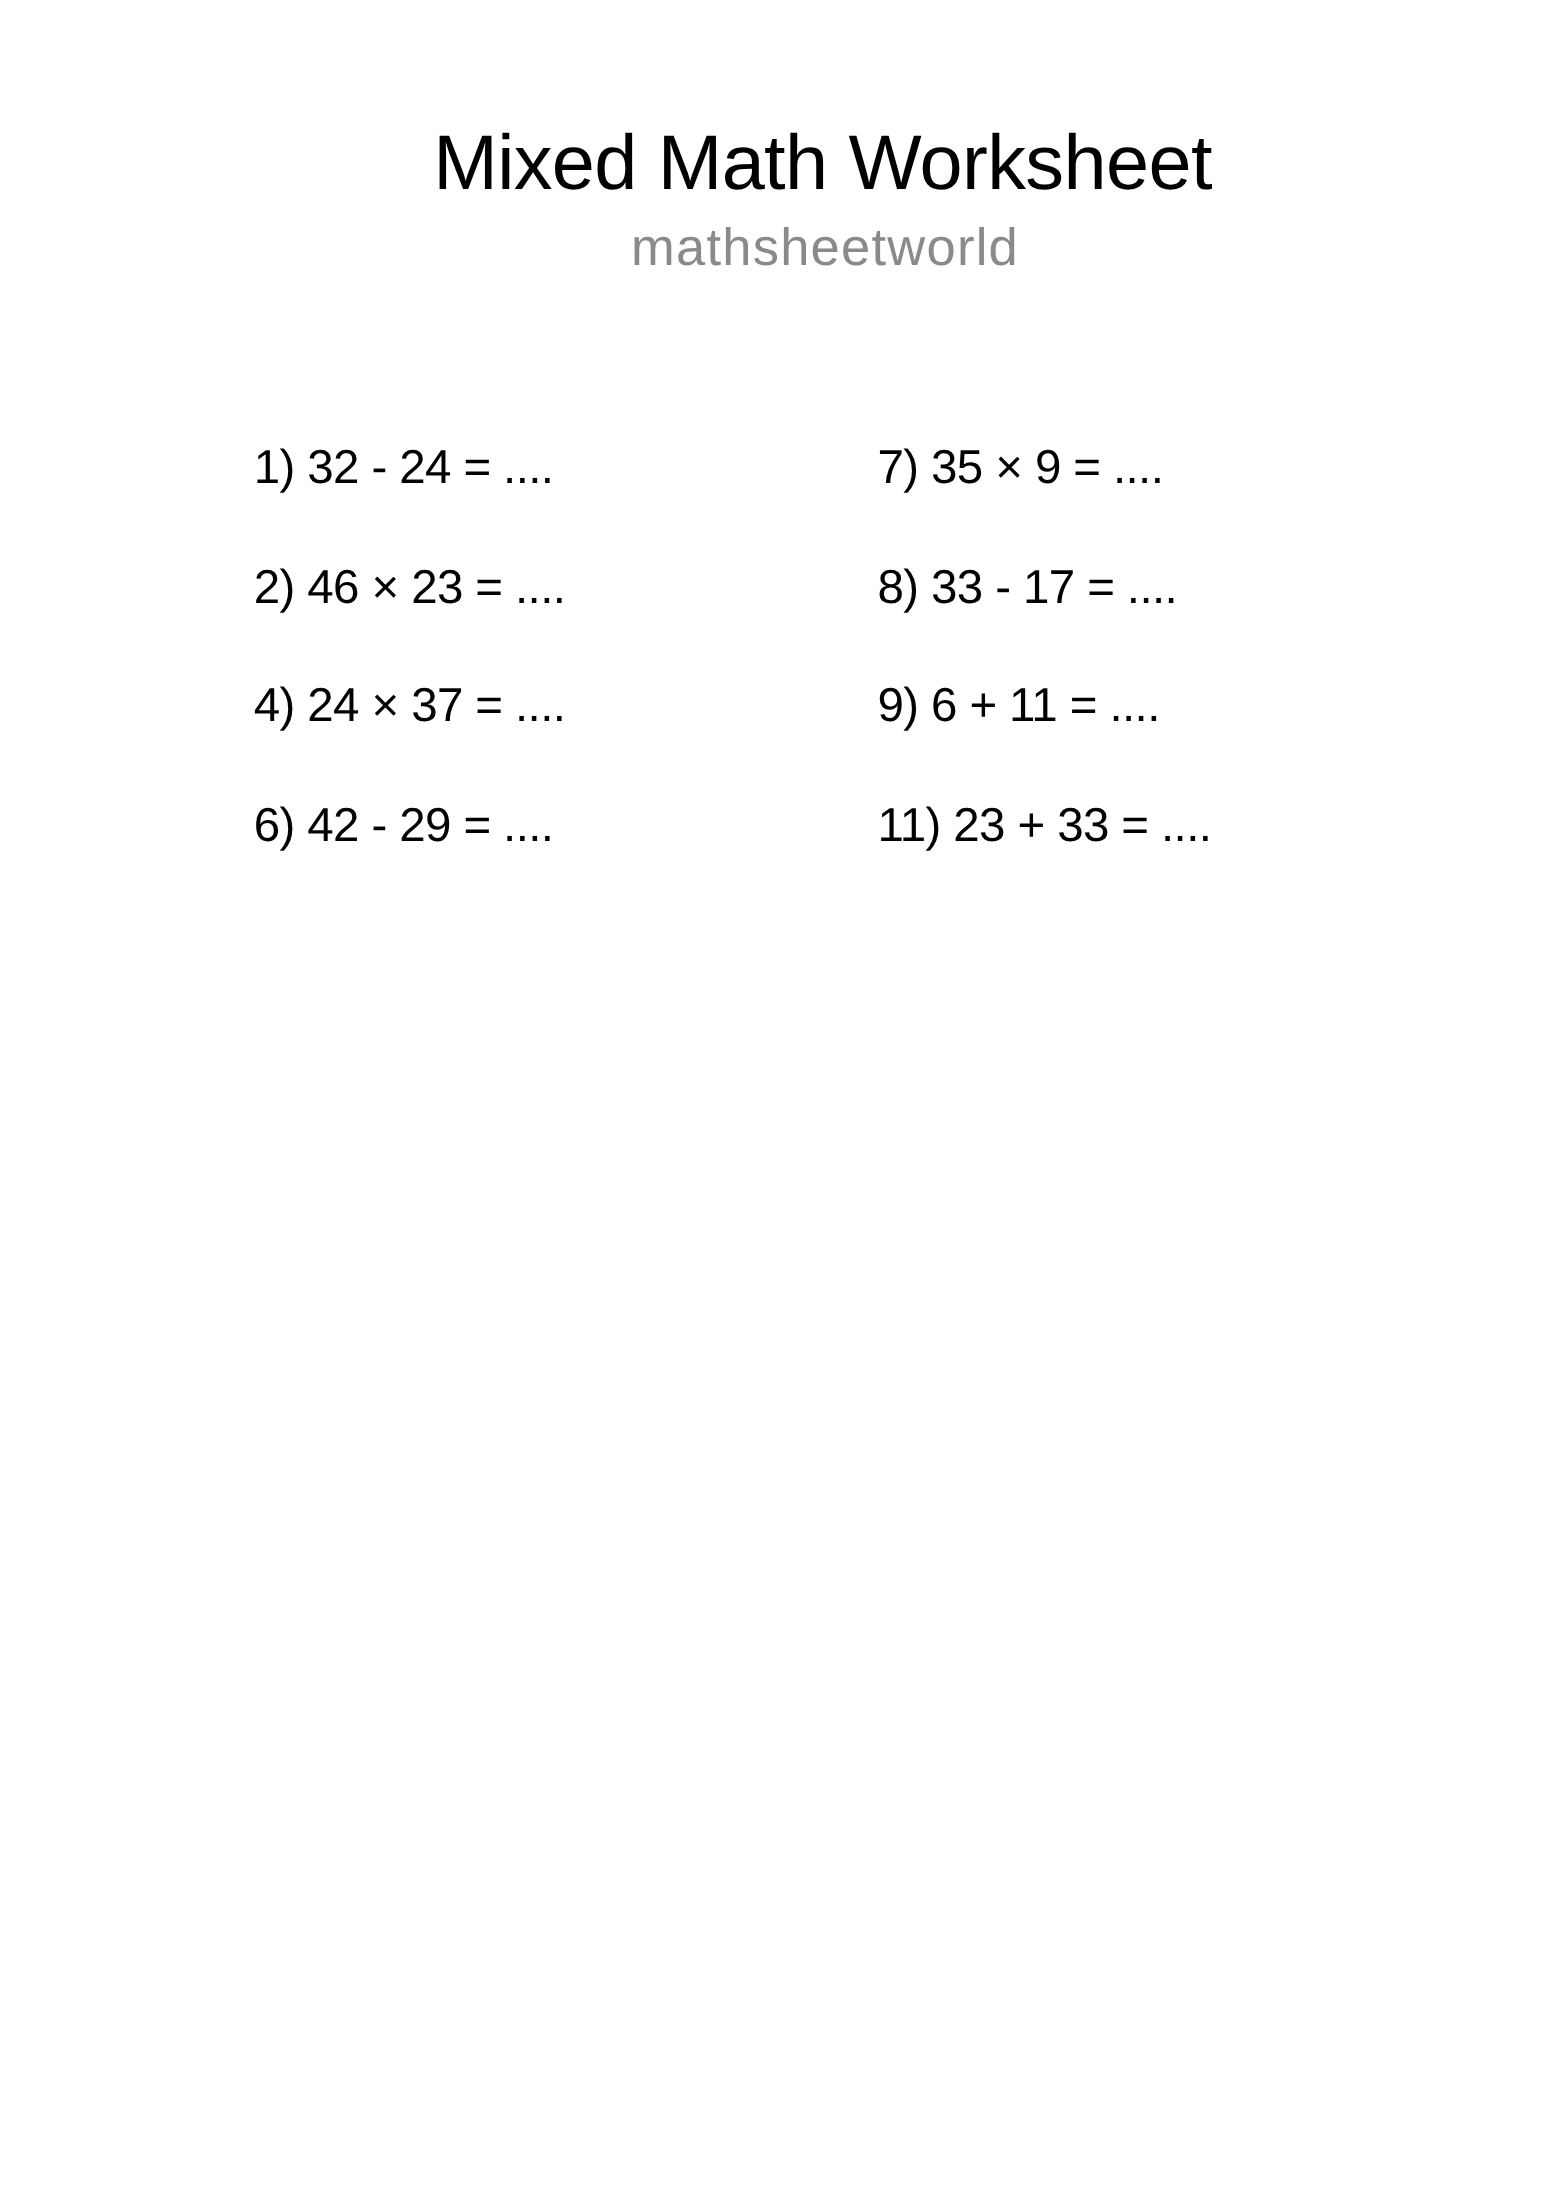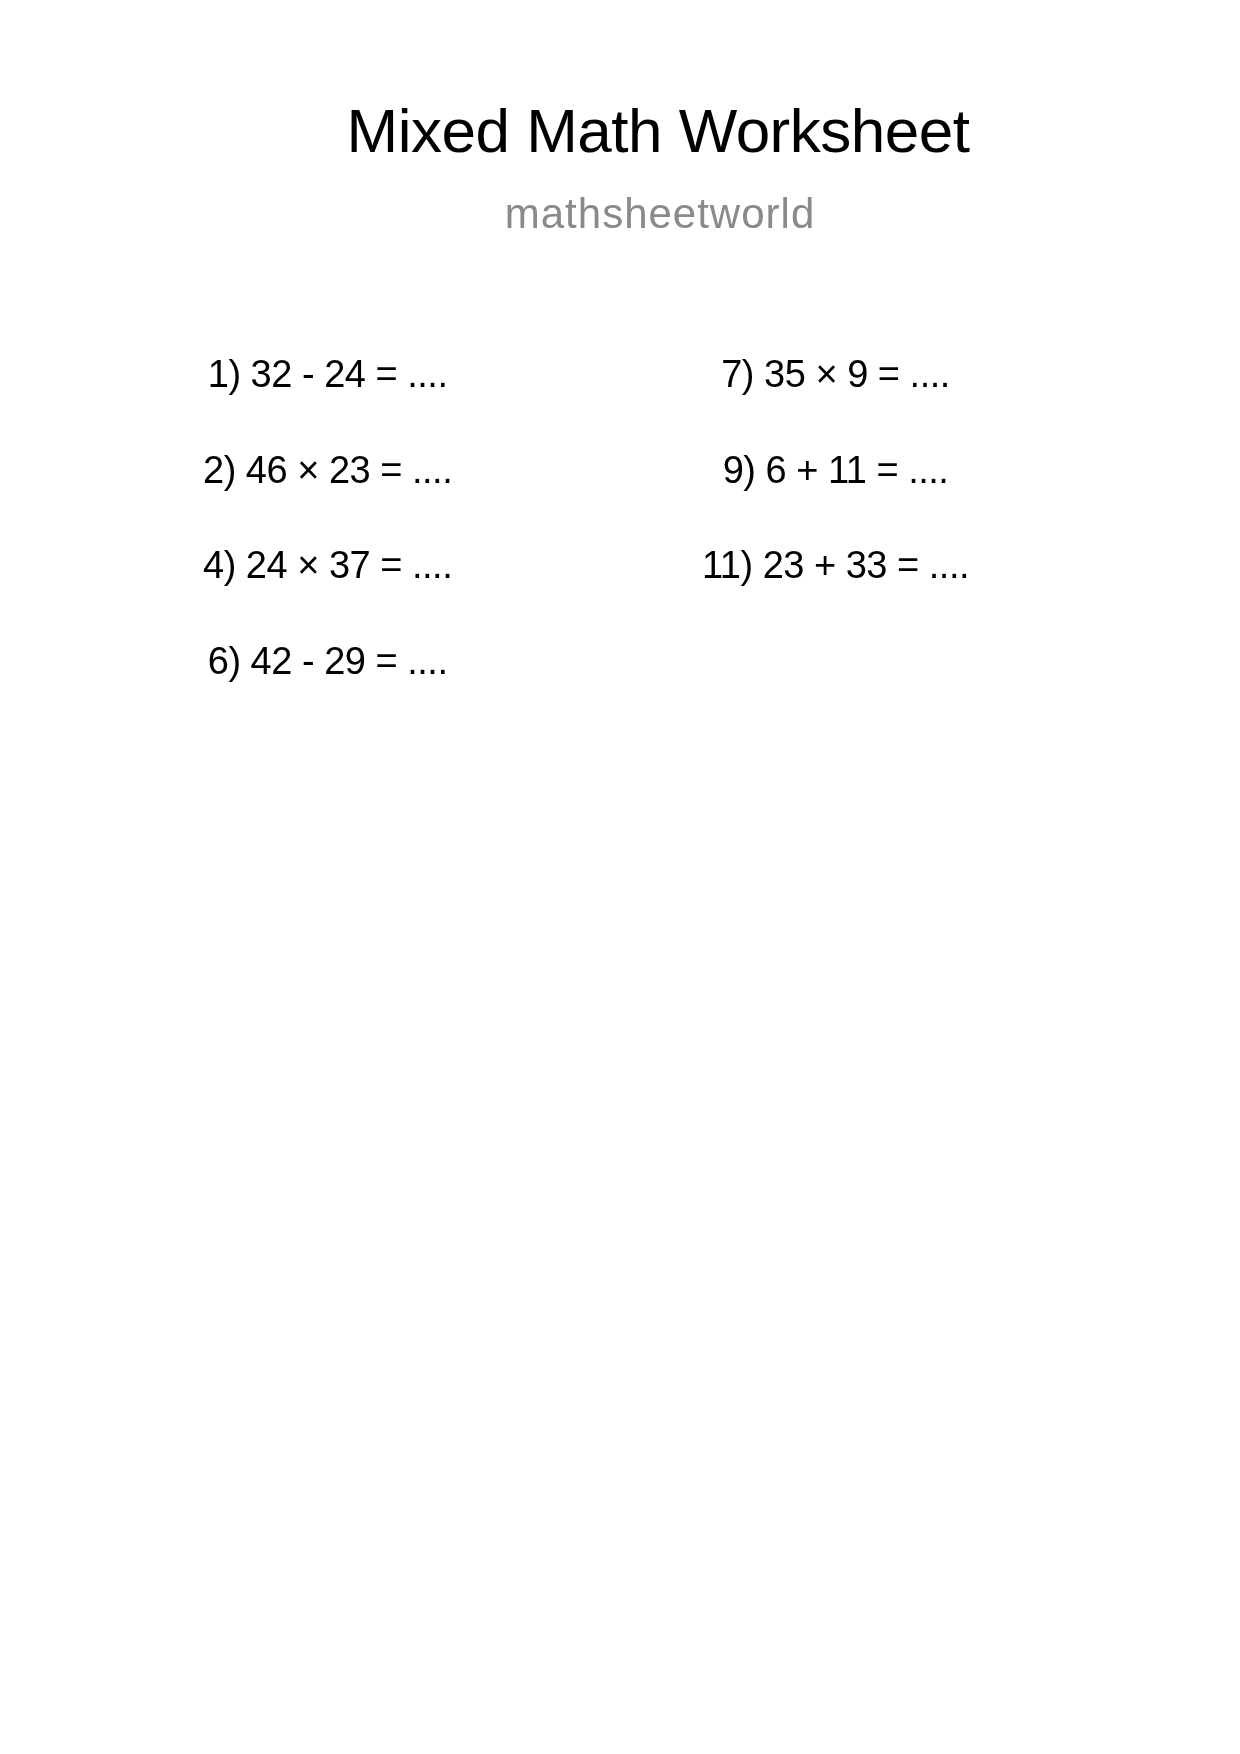--- a/index.html
+++ b/index.html
@@ -8,21 +8,20 @@
     background: #ffffff;
   }
   .page {
     position: relative;
     width: 1240px;
     height: 1754px;
     background: #ffffff;
     font-family: "Liberation Sans", sans-serif;
     color: #000000;
     overflow: hidden;
-    text-align: center;
   }
   .title {
     position: absolute;
     top: 100px;
     left: 658px;
     transform: translateX(-50%);
     margin: 0;
     font-size: 62px;
     line-height: 62px;
     font-weight: 400;
@@ -33,21 +32,20 @@
   .subtitle {
     position: absolute;
     top: 177px;
     left: 660px;
     transform: translateX(-50%);
     font-size: 42px;
     line-height: 42px;
     letter-spacing: 1px;
     color: #8a8a8a;
     white-space: nowrap;
-    margin-top: 16px;
   }
   .col {
     position: absolute;
     top: 352px;
   }
   .col-left  { left: 203px; }
   .col-right { left: 702px; }
   .problem-row {
     height: 95.5px;
     font-size: 38px;
@@ -68,17 +66,18 @@
 
   <div class="col col-left">
     <div class="problem-row">1) 32 - 24 = ....</div>
     <div class="problem-row">2) 46 × 23 = ....</div>
     <div class="problem-row">4) 24 × 37 = ....</div>
     <div class="problem-row">6) 42 - 29 = ....</div>
   </div>
 
   <div class="col col-right">
     <div class="problem-row">7) 35 × 9 = ....</div>
+    <div class="problem-row">8) 33 - 17 = ....</div>
     <div class="problem-row">9) 6 + 11 = ....</div>
     <div class="problem-row">11) 23 + 33 = ....</div>
   </div>
 
 </div>
 
 </body></html>

